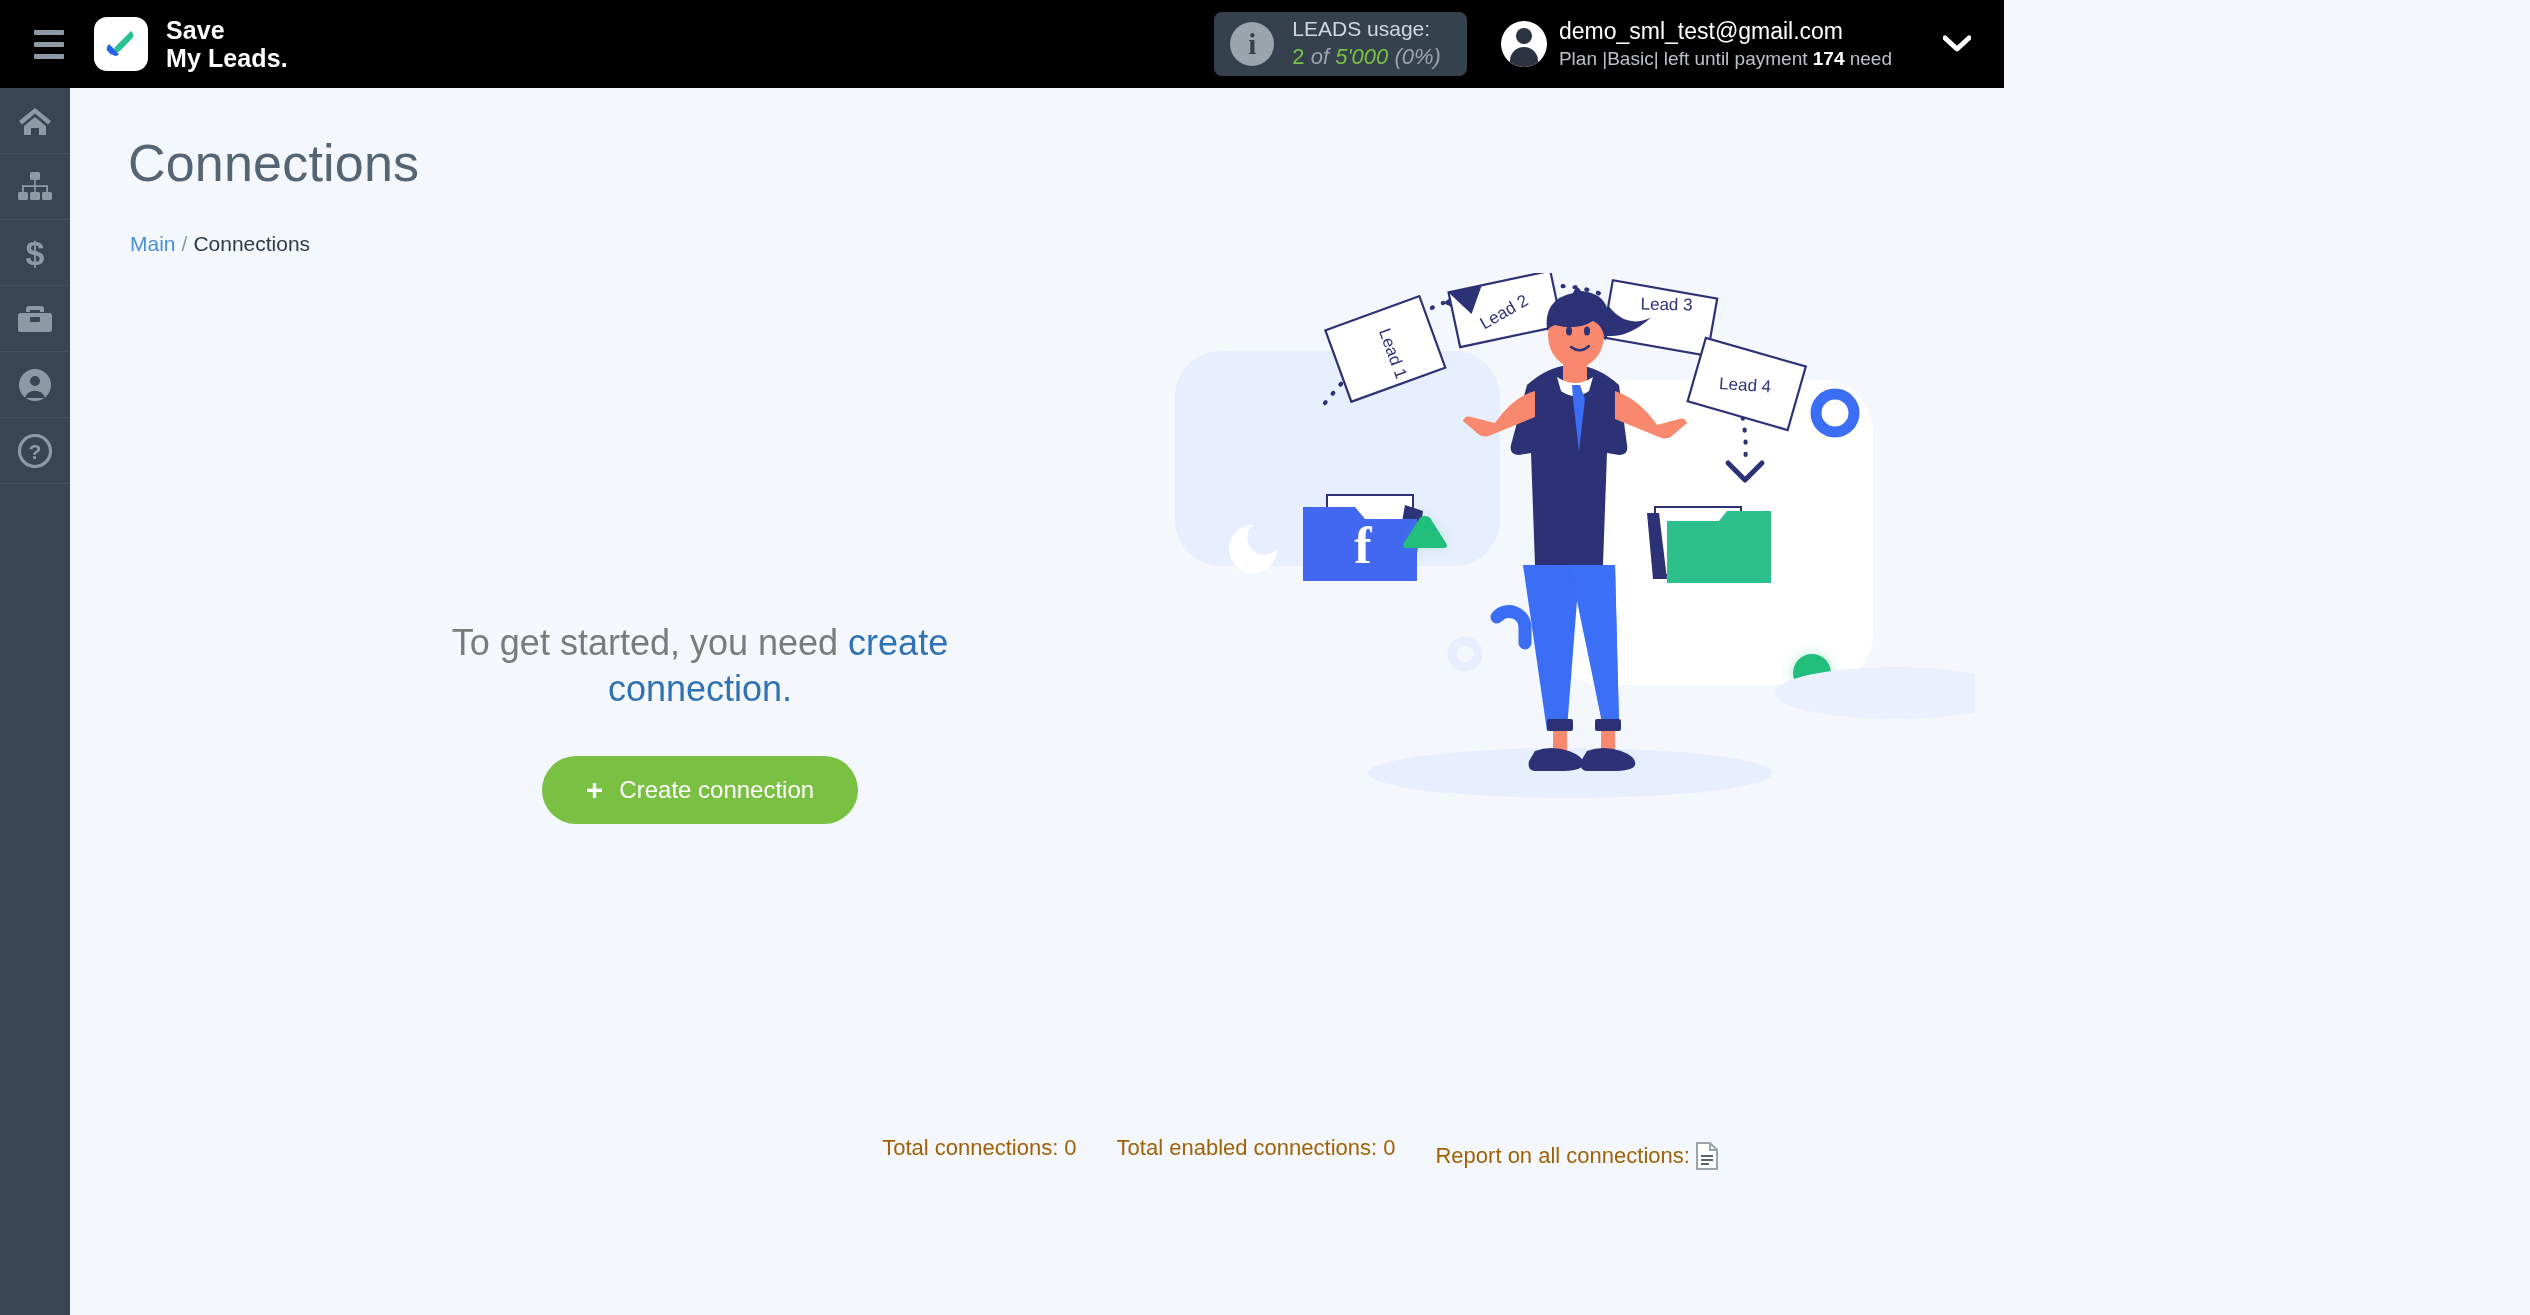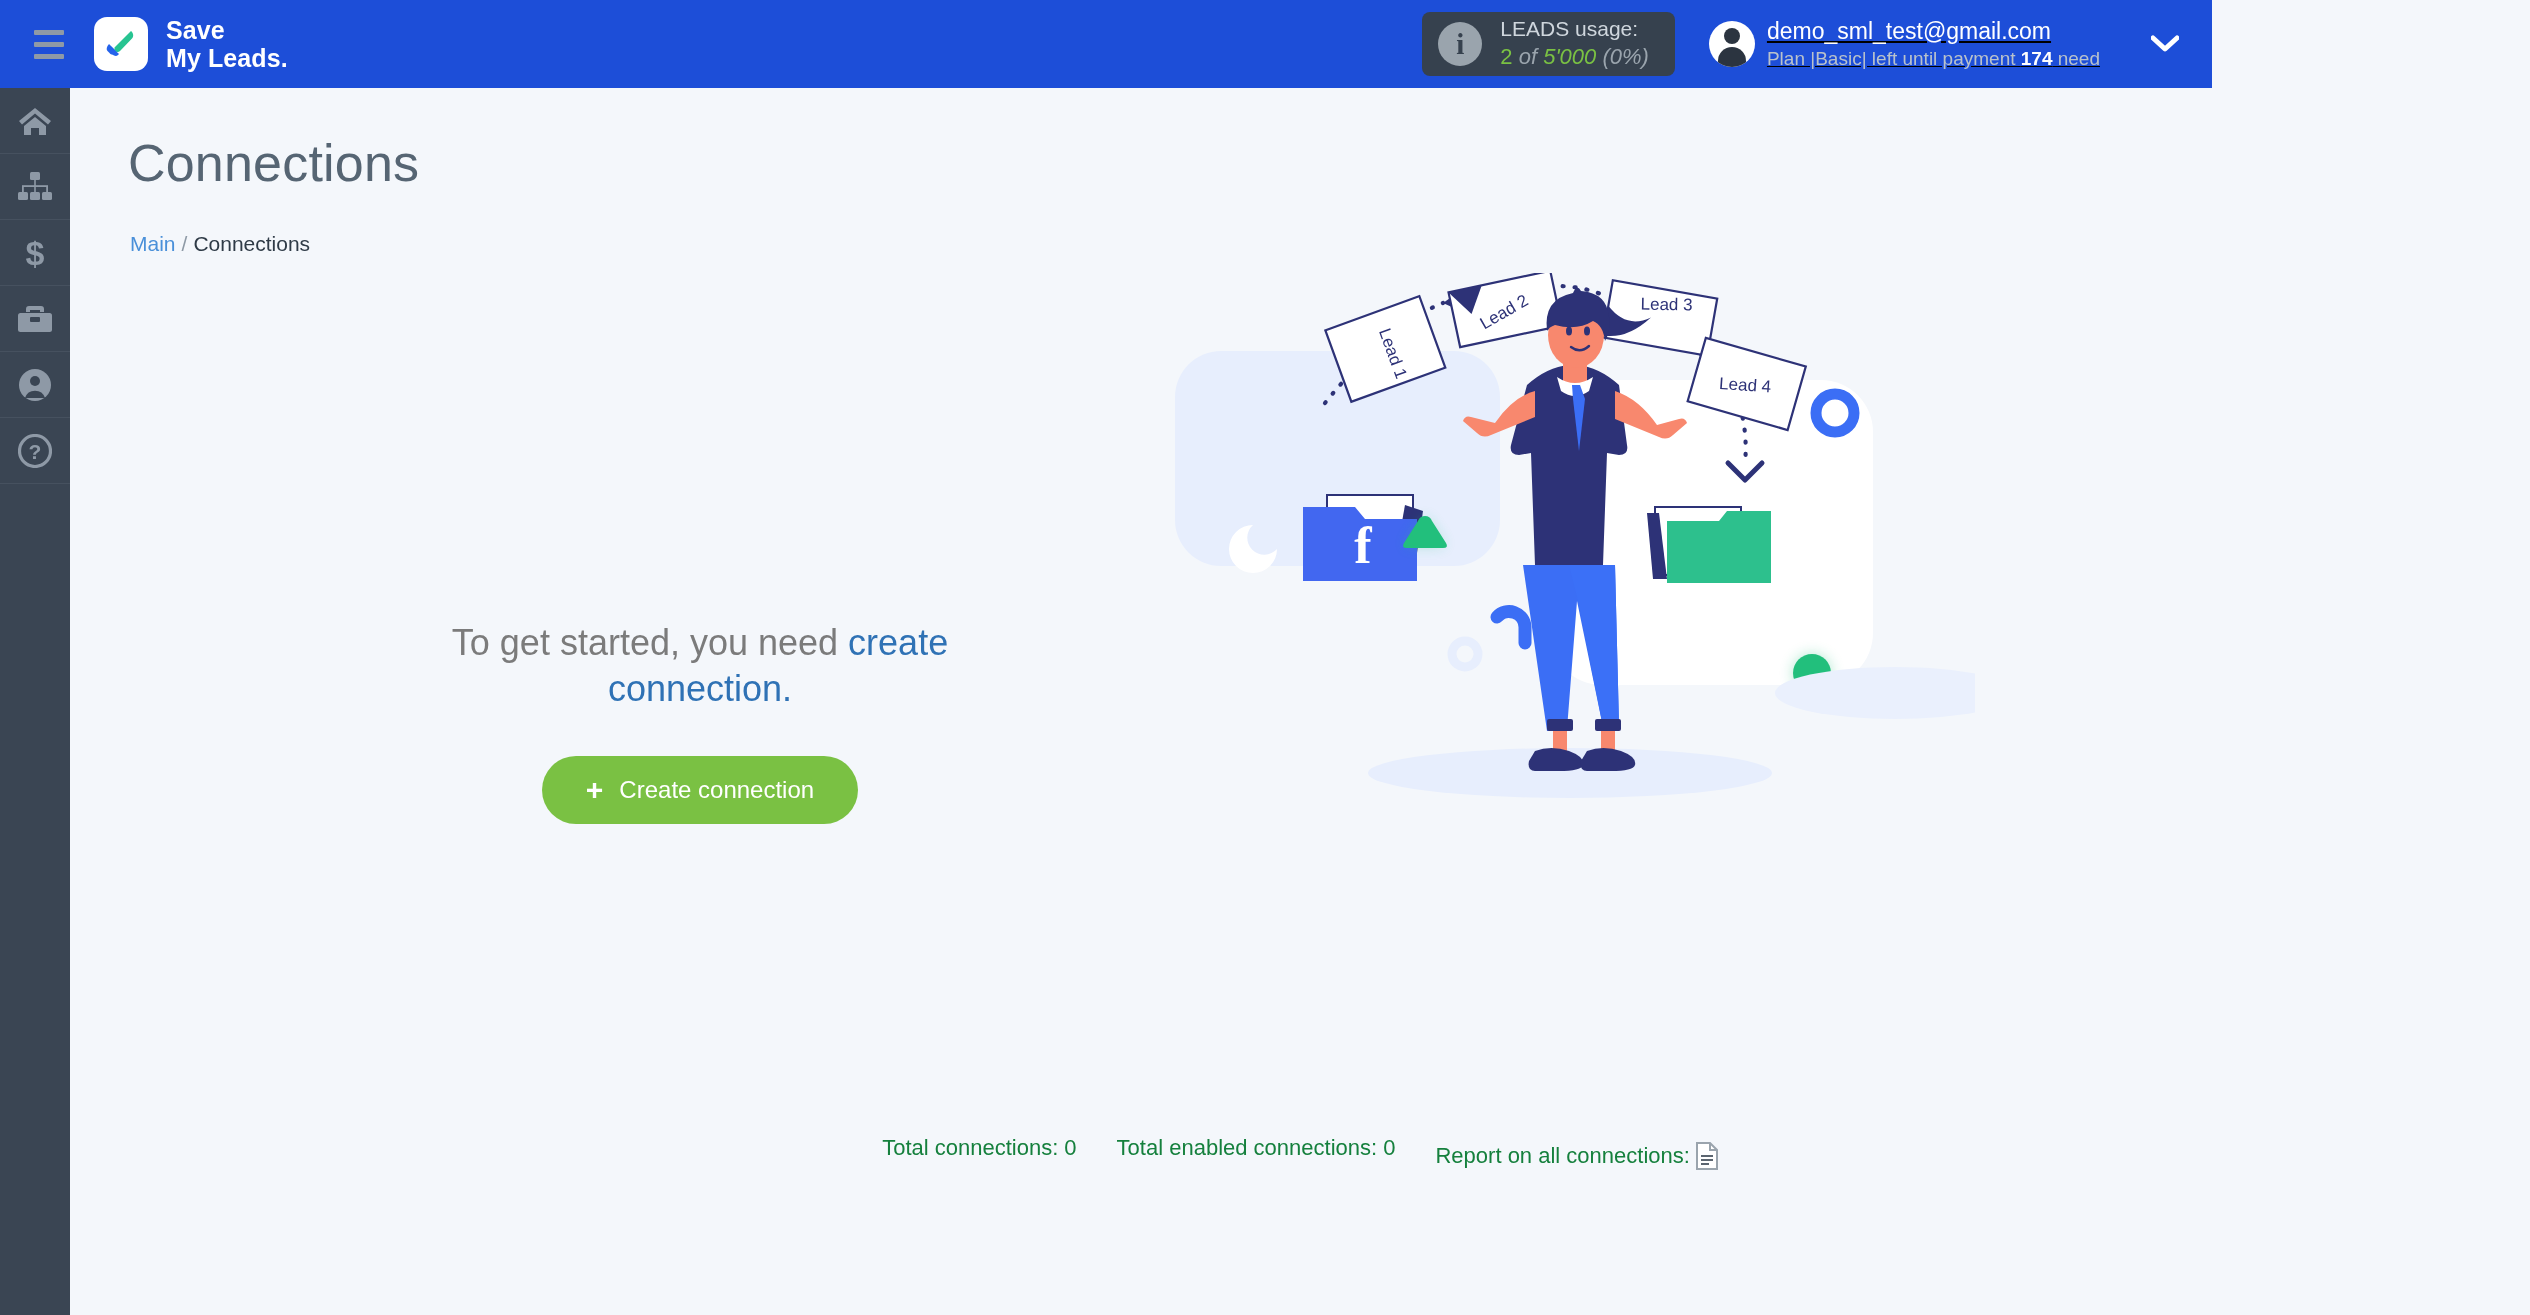--- a/index.html
+++ b/index.html
@@ -7,22 +7,22 @@
   html, body {
     width: 2530px; height: 1315px;
     overflow: hidden;
     background: #f4f7fb;
     font-family: "Liberation Sans", sans-serif;
   }
 
   
   .topbar {
     position: absolute; top: 0; left: 0;
-    width: 2212px; height: 88px;
-    background: #1d4ed8;
+    width: 2004px; height: 88px;
+    background: #000000;
     display: flex; align-items: center;
     z-index: 40;
   }
   .burger {
     width: 70px; margin-left: 14px;
     display: flex; flex-direction: column; align-items: center;
     gap: 7px; cursor: pointer;
   }
   .burger i { display:block; width: 30px; height: 5px; background: #8e99a6; border-radius: 1px; }
 
@@ -123,21 +123,21 @@
     font-size: 24px; border: none; border-radius: 36px;
     padding: 19px 44px; cursor: pointer;
     font-family: "Liberation Sans", sans-serif;
   }
   .btn-create .plus { font-size: 30px; line-height: 1; font-weight: bold; }
 
   
   .stats {
     position:absolute; top: 1038px; left: 0; width: 2460px;
     display:flex; align-items:center; justify-content:center; gap: 40px;
-    font-size: 22px; color: #15803d;
+    font-size: 22px; color: #a16207;
   }
   .stats .doc-ico { display:inline-flex; align-items:center; cursor:pointer; margin-left: 6px; }
   .stat-report { display:flex; align-items:center;margin-top:16px; }
 
   .deleted-wrap {
     position:absolute; top: 1118px; left:0; width: 2460px;
     display:flex; justify-content:center;
   }
   .btn-deleted {
     background: #acacac; color: #ffffff; border: none;

